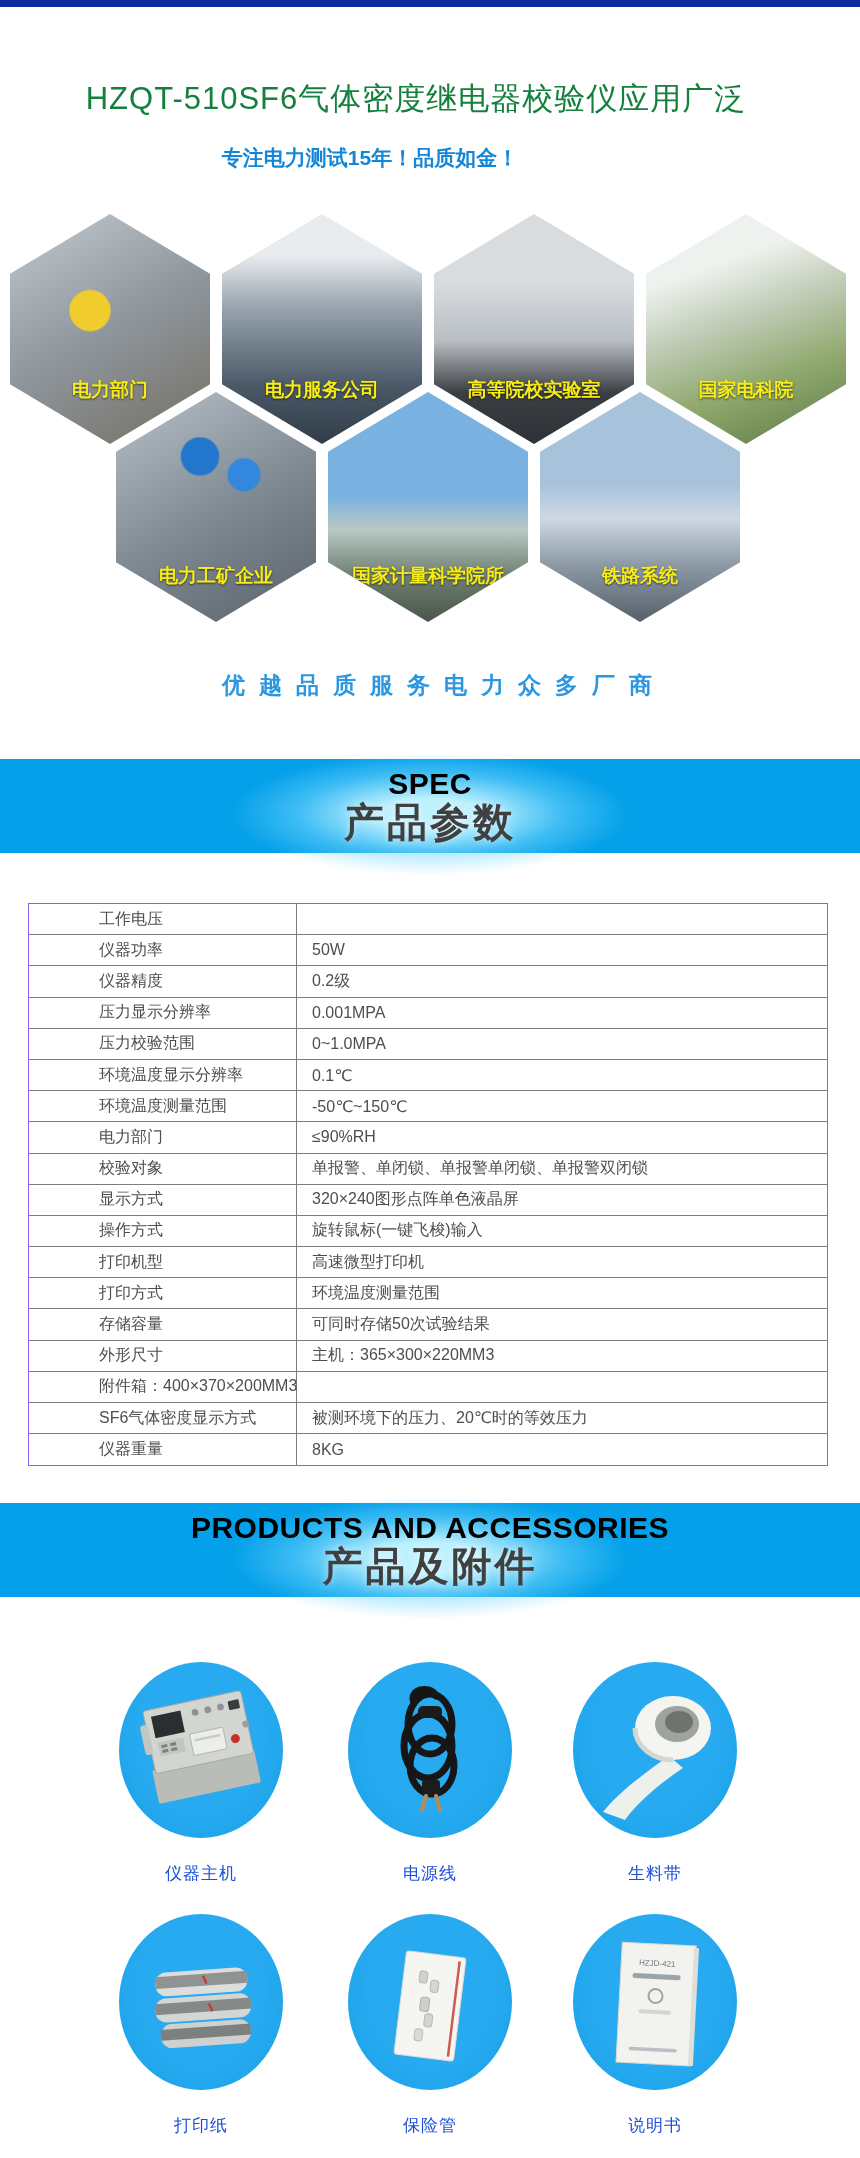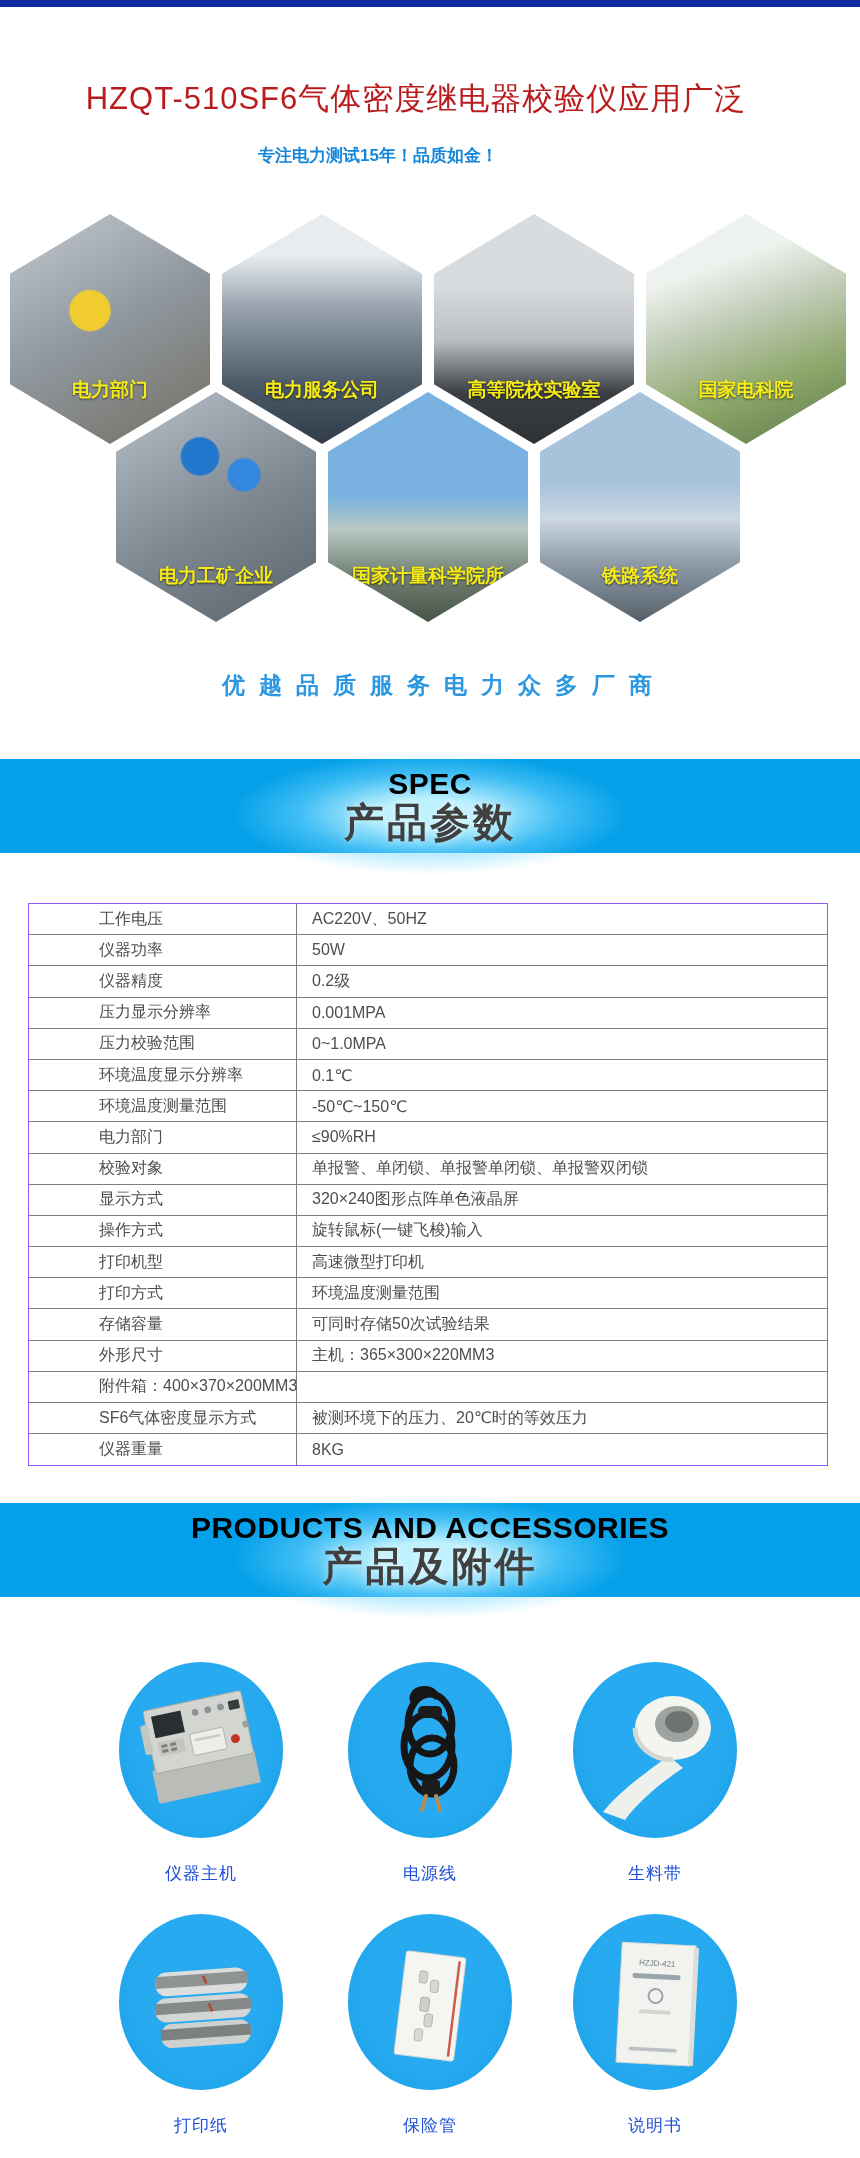--- a/index.html
+++ b/index.html
@@ -4,23 +4,23 @@
 <style>
   html,body{margin:0;padding:0;background:#ffffff;}
   .canvas{
     position:relative;width:860px;height:2158px;margin:0 auto;background:#ffffff;
     font-family:"Liberation Sans","DejaVu Sans",sans-serif;overflow:hidden;
   }
   
   .top-bar{position:absolute;left:0;top:0;width:860px;height:7px;background:#0d2b9e;}
   
   .page-title{position:absolute;left:0;top:78px;width:832px;text-align:center;
-    font-size:31px;font-weight:500;color:#b91c1c;letter-spacing:1px;}
+    font-size:31px;font-weight:500;color:#15803d;letter-spacing:1px;}
   .page-subtitle{position:absolute;left:0;top:144px;width:740px;text-align:center;
-    font-size:17px;font-weight:bold;color:#1486d8;padding-left:8px;}
+    font-size:21px;font-weight:bold;color:#1486d8;}
   
   .hex{position:absolute;width:200px;height:230px;
     clip-path:polygon(50% 0,100% 26%,100% 74%,50% 100%,0 74%,0 26%);}
   .hex-photo{position:absolute;inset:0;}
   .hex-label{position:absolute;top:163px;left:0;width:100%;text-align:center;
     font-size:19px;font-weight:bold;color:#f7ec13;text-shadow:0 1px 2px rgba(0,0,0,.6);}
   .hex.r2 .hex-label{top:171px;}
   .photo-1{background:radial-gradient(circle at 40% 42%,#f0cc2e 0 11%,rgba(0,0,0,0) 12%),
            linear-gradient(150deg,#c3cad0,#8e969d 50%,#756e61 100%);}
   .photo-2{background:linear-gradient(180deg,#e8ecef 0 18%,#9aa5b0 40%,#4a5866 75%,#313d49);}
@@ -109,21 +109,20 @@
 
   <div class="banner banner1">
     <div class="glow"></div>
     <div class="en">SPEC</div>
     <div class="cn">产品参数</div>
   </div>
 
   <div class="spec-table">
     <div class="srow">
         <span class="slabel">工作电压</span>
-        <span class="svalue">AC220V、50HZ</span>
       </div>
     <div class="srow">
         <span class="slabel">仪器功率</span>
         <span class="svalue">50W</span>
       </div>
     <div class="srow">
         <span class="slabel">仪器精度</span>
         <span class="svalue">0.2级</span>
       </div>
     <div class="srow">

